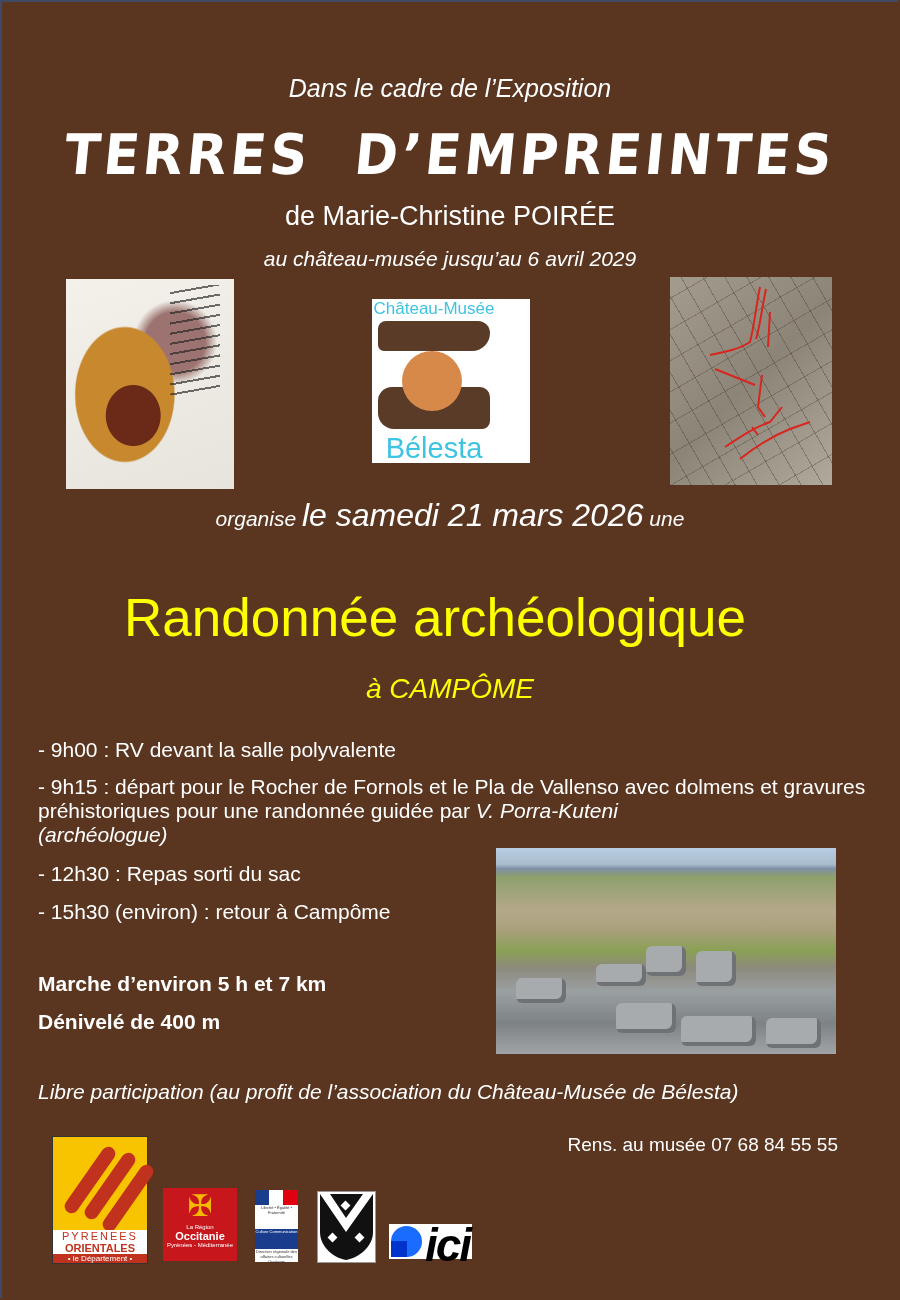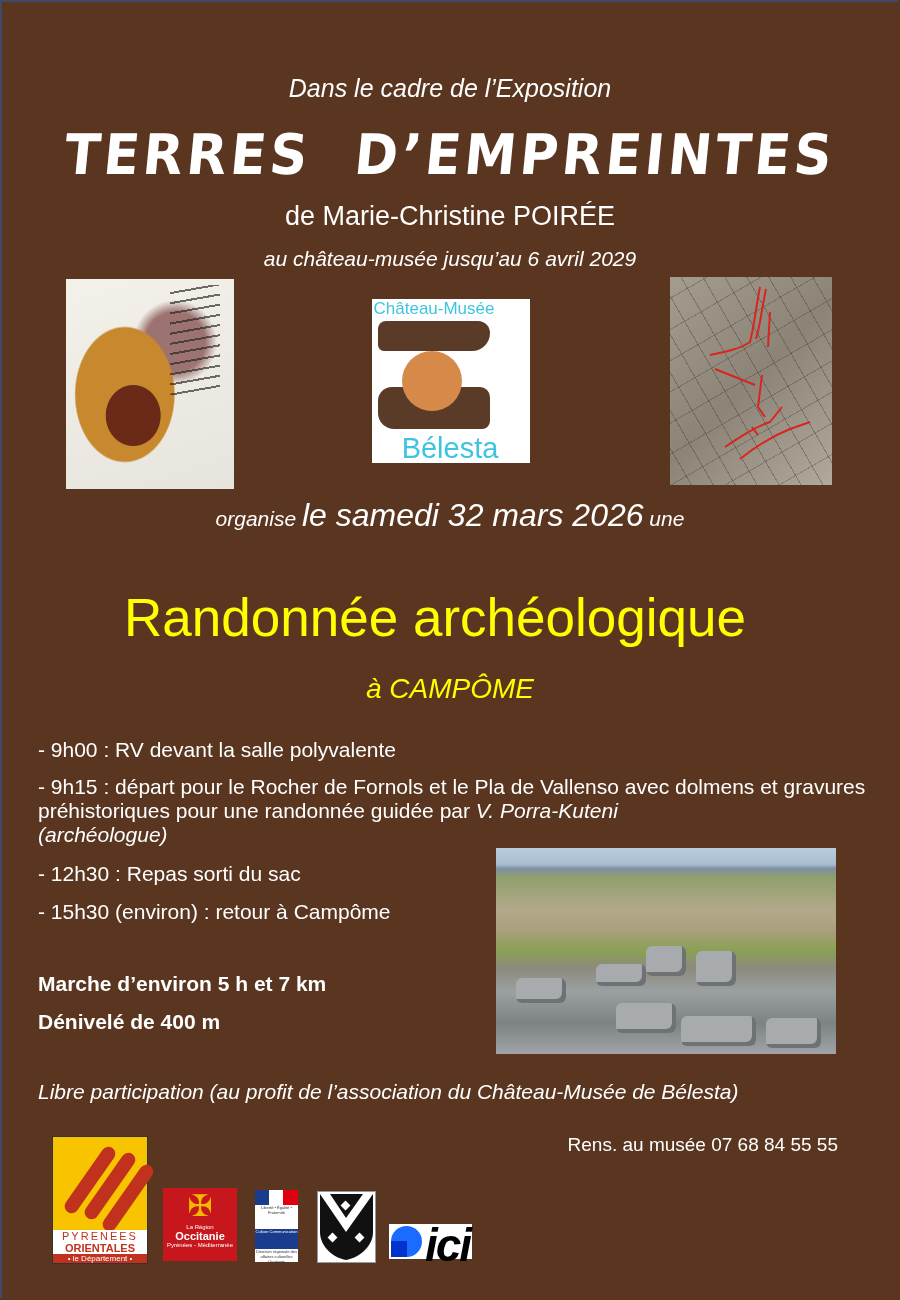--- a/index.html
+++ b/index.html
@@ -20,21 +20,21 @@
       radial-gradient(ellipse 45px 50px at 40% 65%, #6b2a18 60%, transparent 62%),
       radial-gradient(ellipse 70px 95px at 35% 55%, #c8882e 70%, transparent 72%),
       radial-gradient(ellipse 60px 60px at 65% 30%, #9c7370 50%, transparent 70%),
       linear-gradient(160deg,#f3f1ea,#e6e4dc); }
   .img-left .hatch { position:absolute; right:14px; top:6px; width:50px; height:110px; background:repeating-linear-gradient(-10deg, transparent 0 8px, #222 8px 10px); opacity:0.65; }
   .logo { left:372px; top:299px; width:124px; height:164px; background:#fff;padding-left:34px; }
   .logo .top-txt { position:absolute; left:0; width:124px; top:0; text-align:center; font-size:17px; color:#3ec4e0; }
   .logo .band1 { position:absolute; left:6px; top:22px; width:112px; height:30px; background:#5a3b28; border-radius:8px 12px 18px 6px; }
   .logo .band2 { position:absolute; left:6px; top:88px; width:112px; height:42px; background:#5a3b28; border-radius:14px 10px 8px 16px; }
   .logo .pot { position:absolute; left:30px; top:52px; width:60px; height:60px; background:#d7894a; border-radius:50%; }
-  .logo .bot-txt { position:absolute; left:16px; width:124px; bottom:-2px; text-align:center; font-size:29px; color:#3ec4e0; }
+  .logo .bot-txt { position:absolute; left:0; width:124px; bottom:-2px; text-align:center; font-size:29px; color:#3ec4e0; }
   .img-right { left:670px; top:277px; width:162px; height:208px; background:
       repeating-linear-gradient(60deg, transparent 0 18px, rgba(60,50,40,0.35) 18px 19px),
       repeating-linear-gradient(-30deg, transparent 0 26px, rgba(60,50,40,0.3) 26px 27px),
       linear-gradient(135deg,#a59c90,#8d8478 50%,#b1a99c); }
   .img-right svg { position:absolute; left:0; top:0; }
   .organise { top:497px; font-size:21px; font-style:italic; }
   .organise .big { font-size:32px; }
   .rando { top:587px; font-size:53px; color:#ffff00; transform:translateX(-15px); }
   .campome { top:673px; font-size:28px; font-style:italic; color:#ffff00; }
   .sched { left:38px; width:830px; font-size:21px; line-height:24px; }
@@ -97,21 +97,21 @@
       <path d="M92 98 L88 130 L95 140"></path>
       <path d="M55 170 C70 160 85 150 100 145 L112 130"></path>
       <path d="M70 182 C85 170 100 160 120 152 L140 145"></path>
       <path d="M82 150 L88 158"></path>
     </g>
   </svg>
 </div>
 
 <div class="abs center organise">
   <span>organise</span>
-  <span class="big">le samedi 32 mars 2026</span>
+  <span class="big">le samedi 21 mars 2026</span>
   <span>une</span>
 </div>
 
 <div class="abs center rando">Randonnée archéologique</div>
 <div class="abs center campome">à CAMPÔME</div>
 
 <div class="abs sched s1">- 9h00 : RV devant la salle polyvalente</div>
 <div class="abs sched s2">
   <span>- 9h15 : départ pour le Rocher de Fornols et le Pla de Vallenso avec dolmens et gravures préhistoriques pour une randonnée guidée par </span><i>V. Porra-Kuteni</i><br>
   <i>(archéologue)</i>

